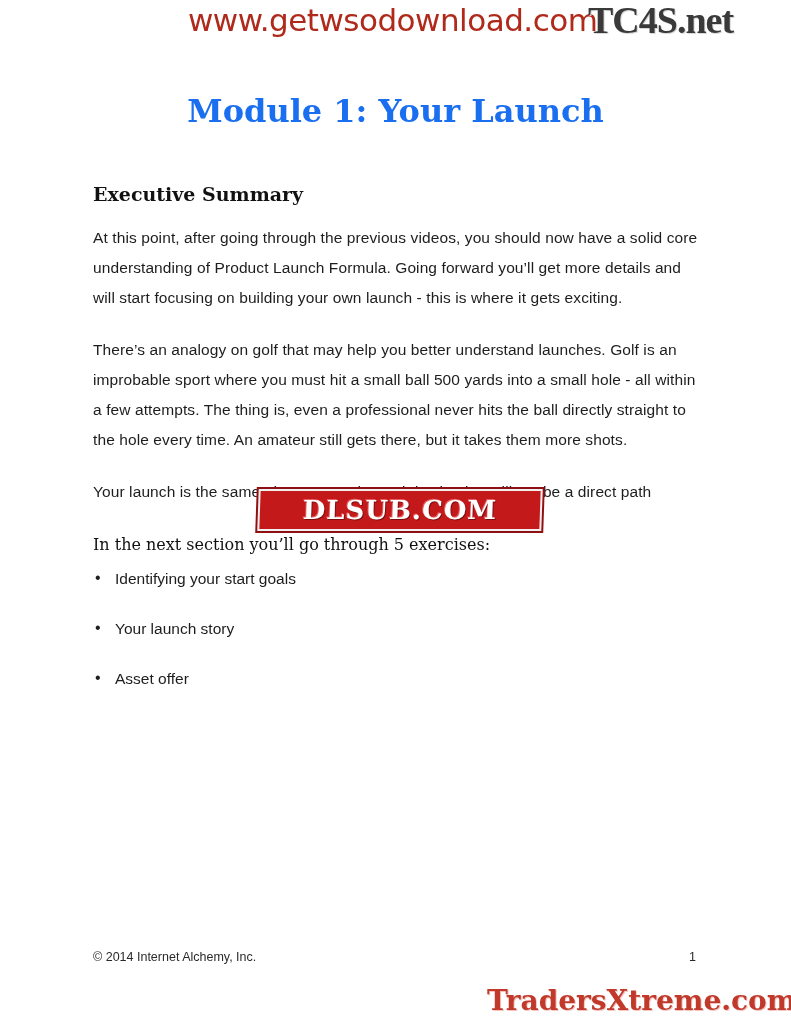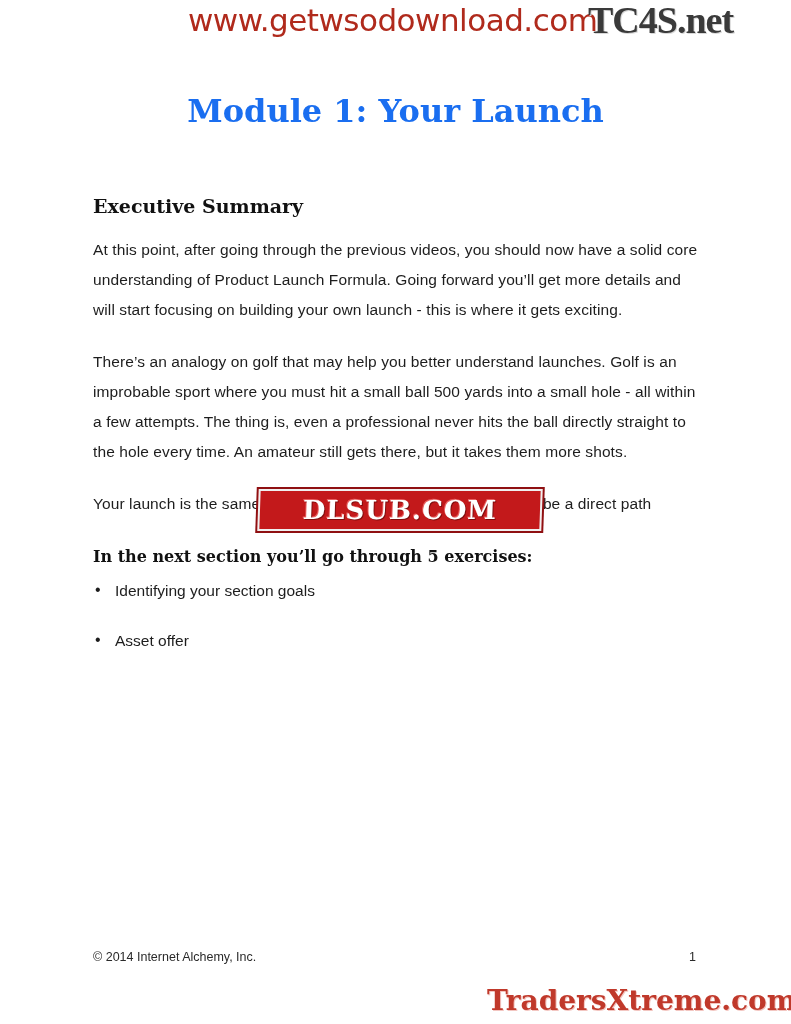--- a/index.html
+++ b/index.html
@@ -74,34 +74,34 @@
     left: 93px;
     top: 183px;
     width: 610px;
   }
 
   .section-heading {
     font-family: "DejaVu Serif", serif;
     font-weight: bold;
     font-size: 19px;
     color: #111;
-    margin: 12px 0 16px 0;
+    margin: 0 0 16px 0;
   }
 
   p.para {
     font-size: 15.5px;
     line-height: 30px;
     margin: 18px 0 22px 0;
     color: #1d1d1d;
     letter-spacing: 0.1px;
   }
 
   .sub-heading {
     font-family: "DejaVu Serif", serif;
-    font-weight: bold;
+    font-weight: normal;
     font-size: 16px;
     color: #111;
     margin: 28px 0 14px 0;
   }
 
   ul.bullets {
     list-style: none;
     margin: 0;
     padding: 0;
   }
@@ -195,21 +195,22 @@
 
     <div class="section-heading">Executive Summary</div>
 
     <p class="para">At this point, after going through the previous videos, you should now have a solid core understanding of Product Launch Formula. Going forward you’ll get more details and will start focusing on building your own launch - this is where it gets exciting.</p>
     <p class="para">There’s an analogy on golf that may help you better understand launches. Golf is an improbable sport where you must hit a small ball 500 yards into a small hole - all within a few attempts. The thing is, even a professional never hits the ball directly straight to the hole every time. An amateur still gets there, but it takes them more shots.</p>
     <p class="para">Your launch is the same: the route to the end destination will not be a direct path</p>
 
     <div class="sub-heading">In the next section you’ll go through 5 exercises:</div>
 
     <ul class="bullets">
-      <li>Identifying your section goals</li>
+      <li>Identifying your start goals</li>
+      <li>Your launch story</li>
       <li>Asset offer</li>
     </ul>
   </div>
 
   <div class="footer">
     <div class="copyright">© 2014 Internet Alchemy, Inc.</div>
     <div class="page-number">1</div>
   </div>
 
   <div class="wm-dlsub">

